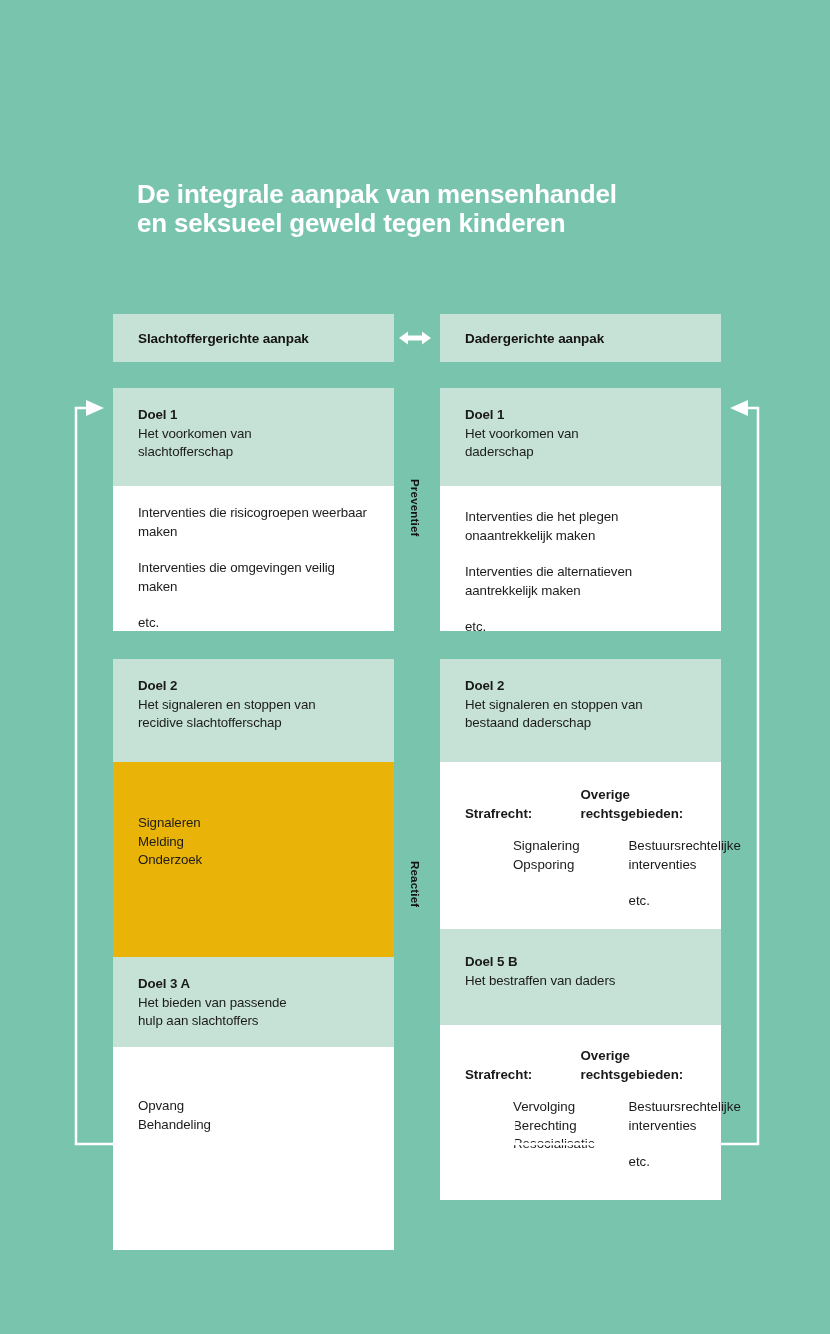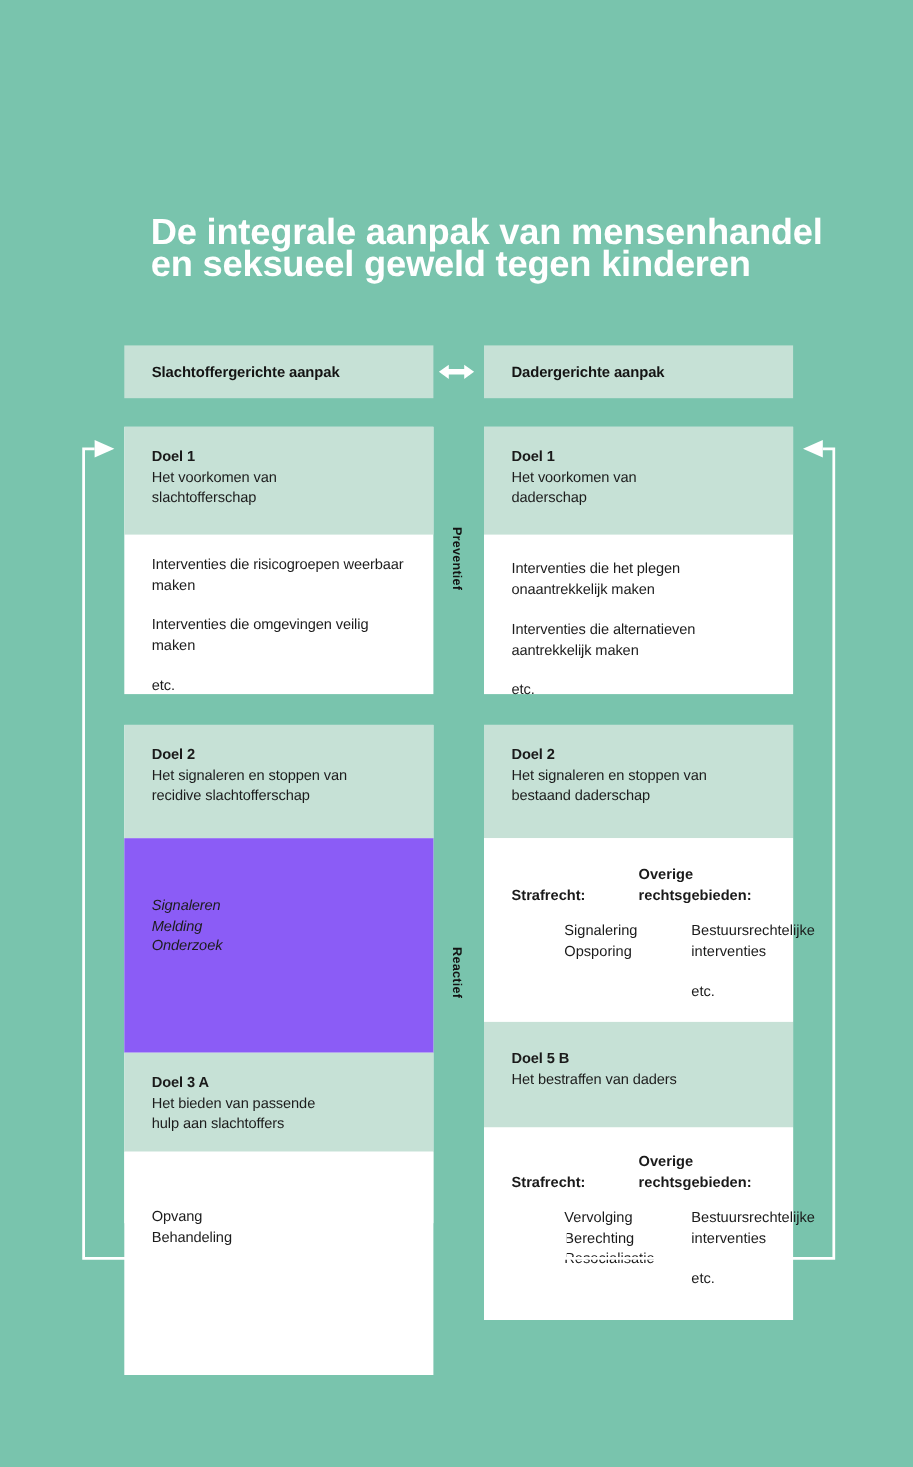--- a/index.html
+++ b/index.html
@@ -9,23 +9,23 @@
     background:#79c4ad;
     font-family:"Liberation Sans", sans-serif;
     overflow:hidden;
     position:relative;
     color:#1a1a1a;
   }
   #stage{position:absolute;inset:0;}
 
   
   .title{
-    position:absolute;left:137px;top:196px;width:600px;
+    position:absolute;left:137px;top:180px;width:600px;
     color:#ffffff;
-    font-size:33px;font-weight:bold;line-height:29px;
+    font-size:26px;font-weight:bold;line-height:29px;
     letter-spacing:-0.2px;
   }
   .title .tl{display:block;white-space:nowrap;}
 
   
   .hdr{
     position:absolute;top:314px;height:48px;
     background:#c6e1d6;
     display:flex;align-items:center;
   }
@@ -60,21 +60,21 @@
   .colbody p{margin:0 0 18px 0;}
   .colbody p:last-child{margin-bottom:0;}
 
   
   
   #c-l1{left:113px;top:388px;width:281px;height:243px;}
   #c-l1 .band{height:80px;}
   
   #c-l2{left:113px;top:659px;width:281px;height:453px;}
   #c-l2 .band2{background:#c6e1d6;height:85px;}
-  #c-l2 .white-a{background:#8b5cf6;height:143px;font-style:italic;}
+  #c-l2 .white-a{background:#eab308;height:143px;}
   #c-l2 .band3{background:#c6e1d6;height:72px;}
   #c-l2 .white-b{background:#ffffff;height:153px;}
 
   
   #c-r1{left:440px;top:388px;width:281px;height:243px;}
   #c-r1 .band{height:80px;}
   
   #c-r2{left:440px;top:659px;width:281px;height:453px;}
   #c-r2 .band2{background:#c6e1d6;height:85px;}
   #c-r2 .white-a{background:#ffffff;height:143px;}

